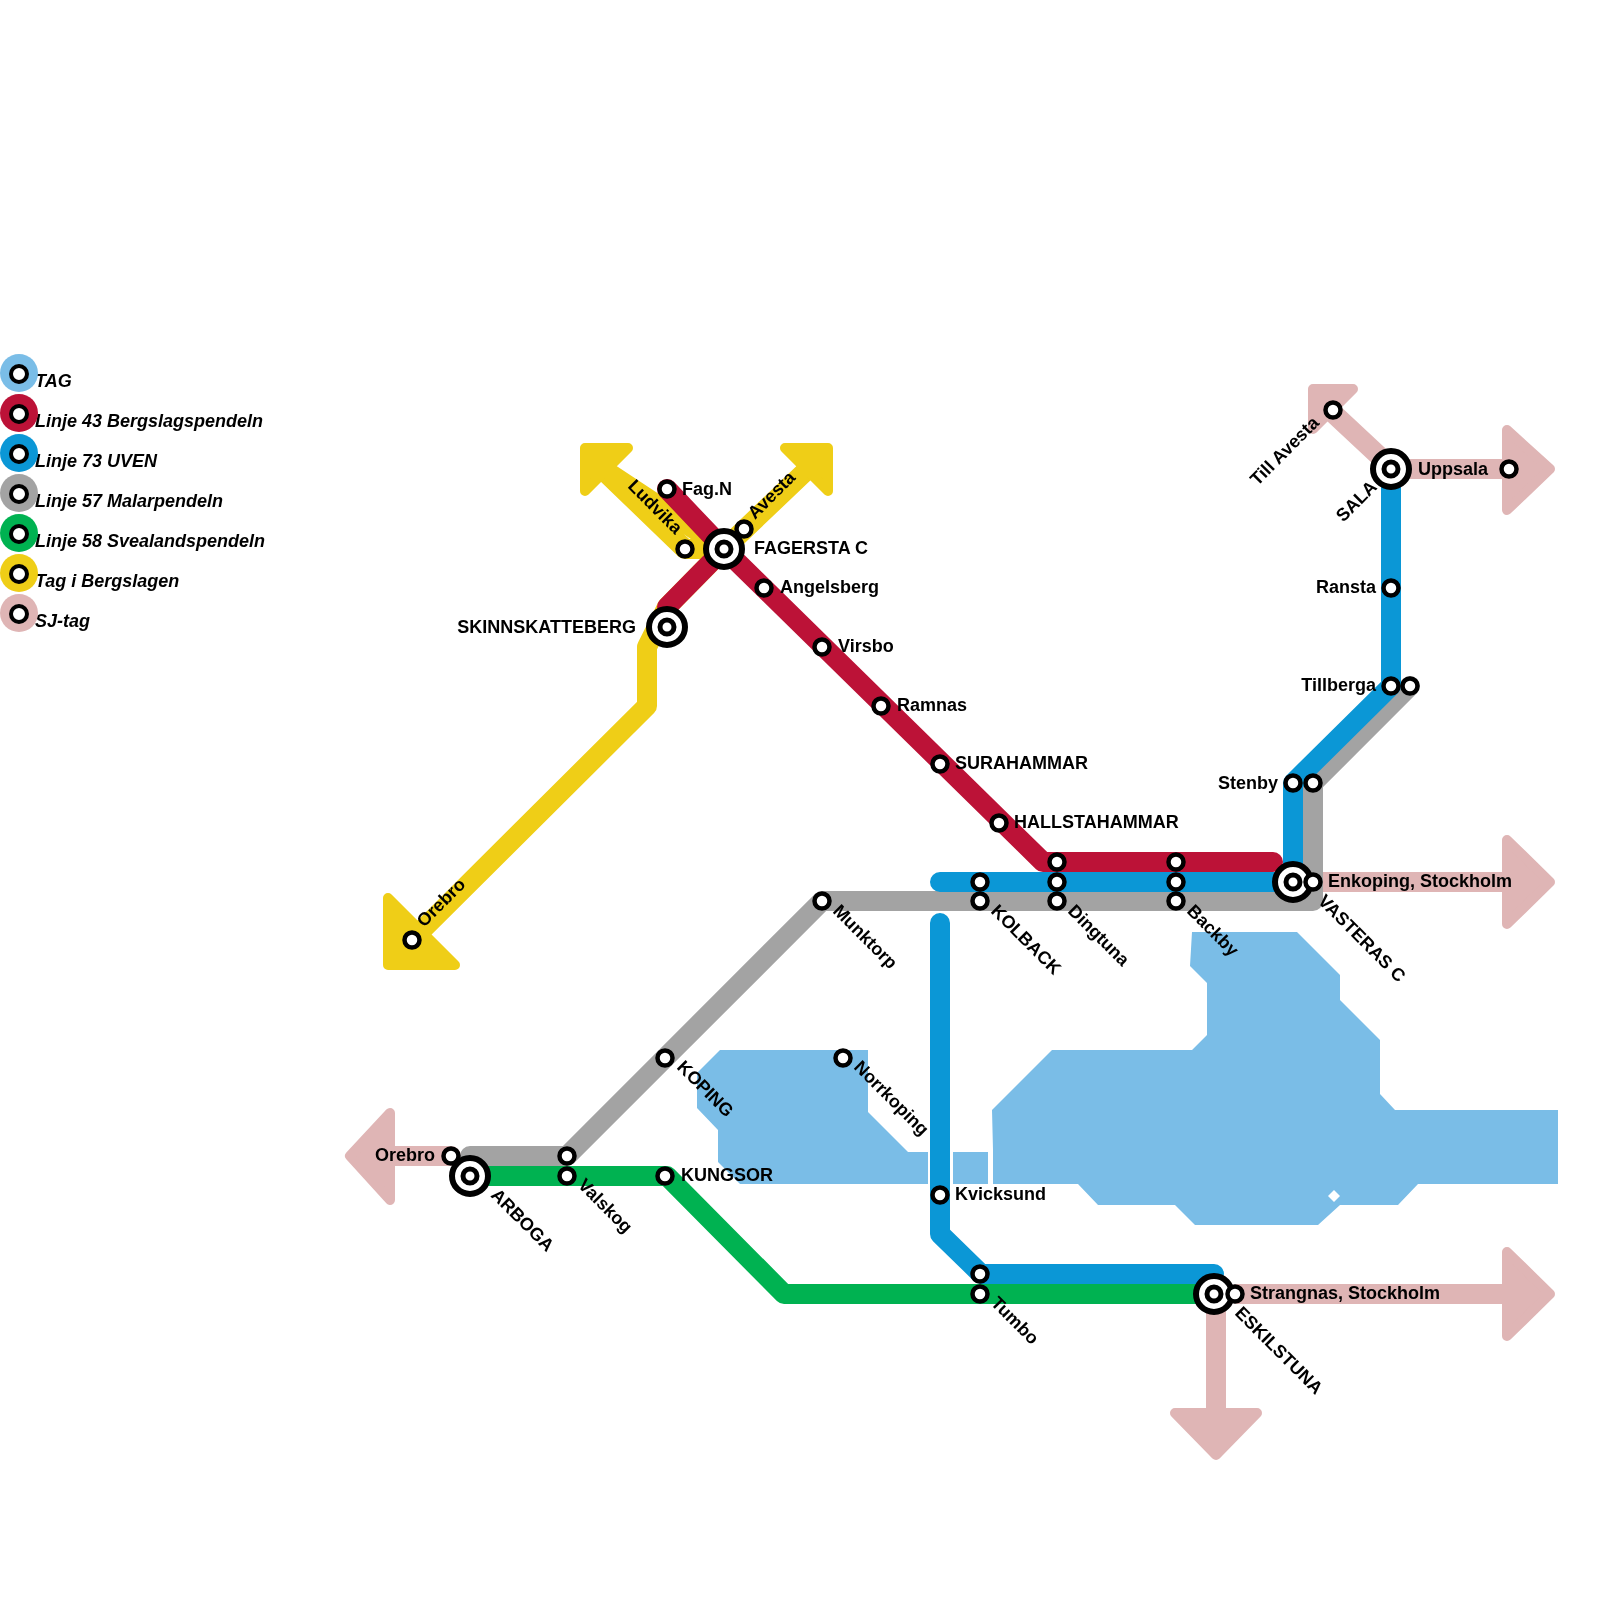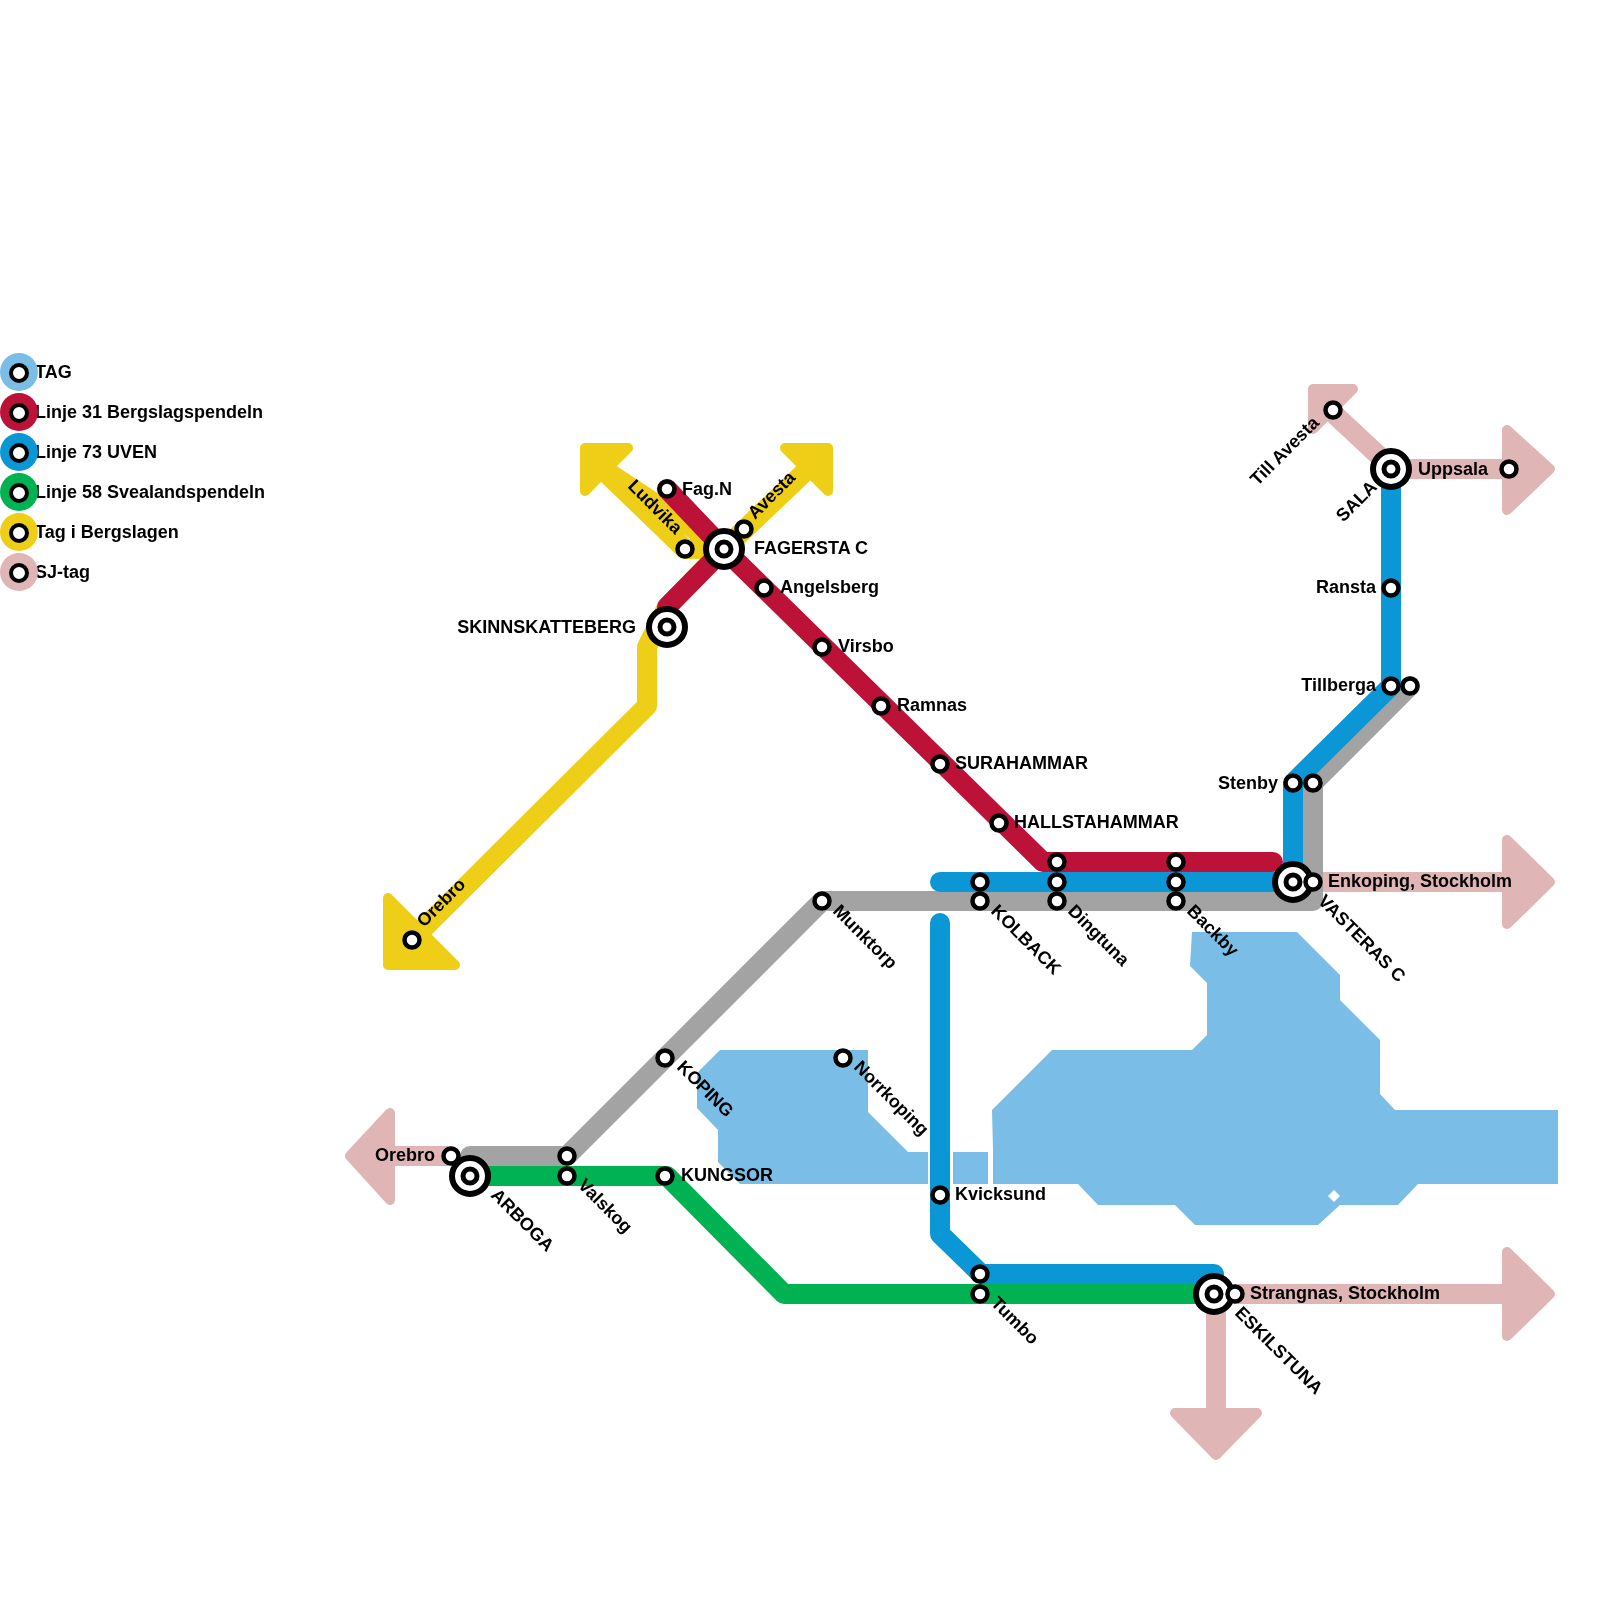--- a/index.html
+++ b/index.html
@@ -1,21 +1,21 @@
 <!DOCTYPE html>
 <html><head>
 <meta charset="utf-8">
 <style>
   html, body { margin: 0; padding: 0; background: #ffffff; }
   body { width: 1600px; height: 1600px; overflow: hidden; position: relative;
          font-family: "Liberation Sans", "DejaVu Sans", sans-serif; }
   #map { position: absolute; left: 0; top: 0; }
   .lbl { font-family: "Liberation Sans", "DejaVu Sans", sans-serif; font-weight: bold; font-size: 18px; fill: #000; }
   .legend { position: absolute; left: 0; top: 352px; }
-  .legend-item { position: relative; height: 40px; display: flex; align-items: center; }
+  .legend-item { position: relative; height: 40px; display: flex; align-items: flex-end; font-style: italic; }
   .legend-swatch { width: 38px; height: 38px; border-radius: 50%; position: relative; flex: none; }
   .legend-swatch .dot { position: absolute; left: 9px; top: 10px; width: 12px; height: 12px; border: 4px solid #000;
                         border-radius: 50%; background: #fff; }
   .legend-label { font-weight: bold; font-size: 18px; color: #000; margin-left: -3px; white-space: nowrap; }
 </style>
 </head>
 <body>
 
 <svg id="map" width="1600" height="1600" viewBox="0 0 1600 1600" xmlns="http://www.w3.org/2000/svg">
   <g id="lakes">
@@ -140,27 +140,33 @@
   <div class="legend-item">
     <span class="legend-swatch" style="background: rgb(122, 189, 231);">
         <span class="dot"></span>
       </span>
     <span class="legend-label">TAG</span>
   </div>
   <div class="legend-item">
     <span class="legend-swatch" style="background: rgb(188, 18, 55);">
         <span class="dot"></span>
       </span>
-    <span class="legend-label">Linje 31 Bergslagspendeln</span>
+    <span class="legend-label">Linje 43 Bergslagspendeln</span>
   </div>
   <div class="legend-item">
     <span class="legend-swatch" style="background: rgb(11, 151, 214);">
         <span class="dot"></span>
       </span>
     <span class="legend-label">Linje 73 UVEN</span>
+  </div>
+  <div class="legend-item">
+    <span class="legend-swatch" style="background: rgb(163, 163, 163);">
+        <span class="dot"></span>
+      </span>
+    <span class="legend-label">Linje 57 Malarpendeln</span>
   </div>
   <div class="legend-item">
     <span class="legend-swatch" style="background: rgb(0, 178, 81);">
         <span class="dot"></span>
       </span>
     <span class="legend-label">Linje 58 Svealandspendeln</span>
   </div>
   <div class="legend-item">
     <span class="legend-swatch" style="background: rgb(239, 206, 23);">
         <span class="dot"></span>

